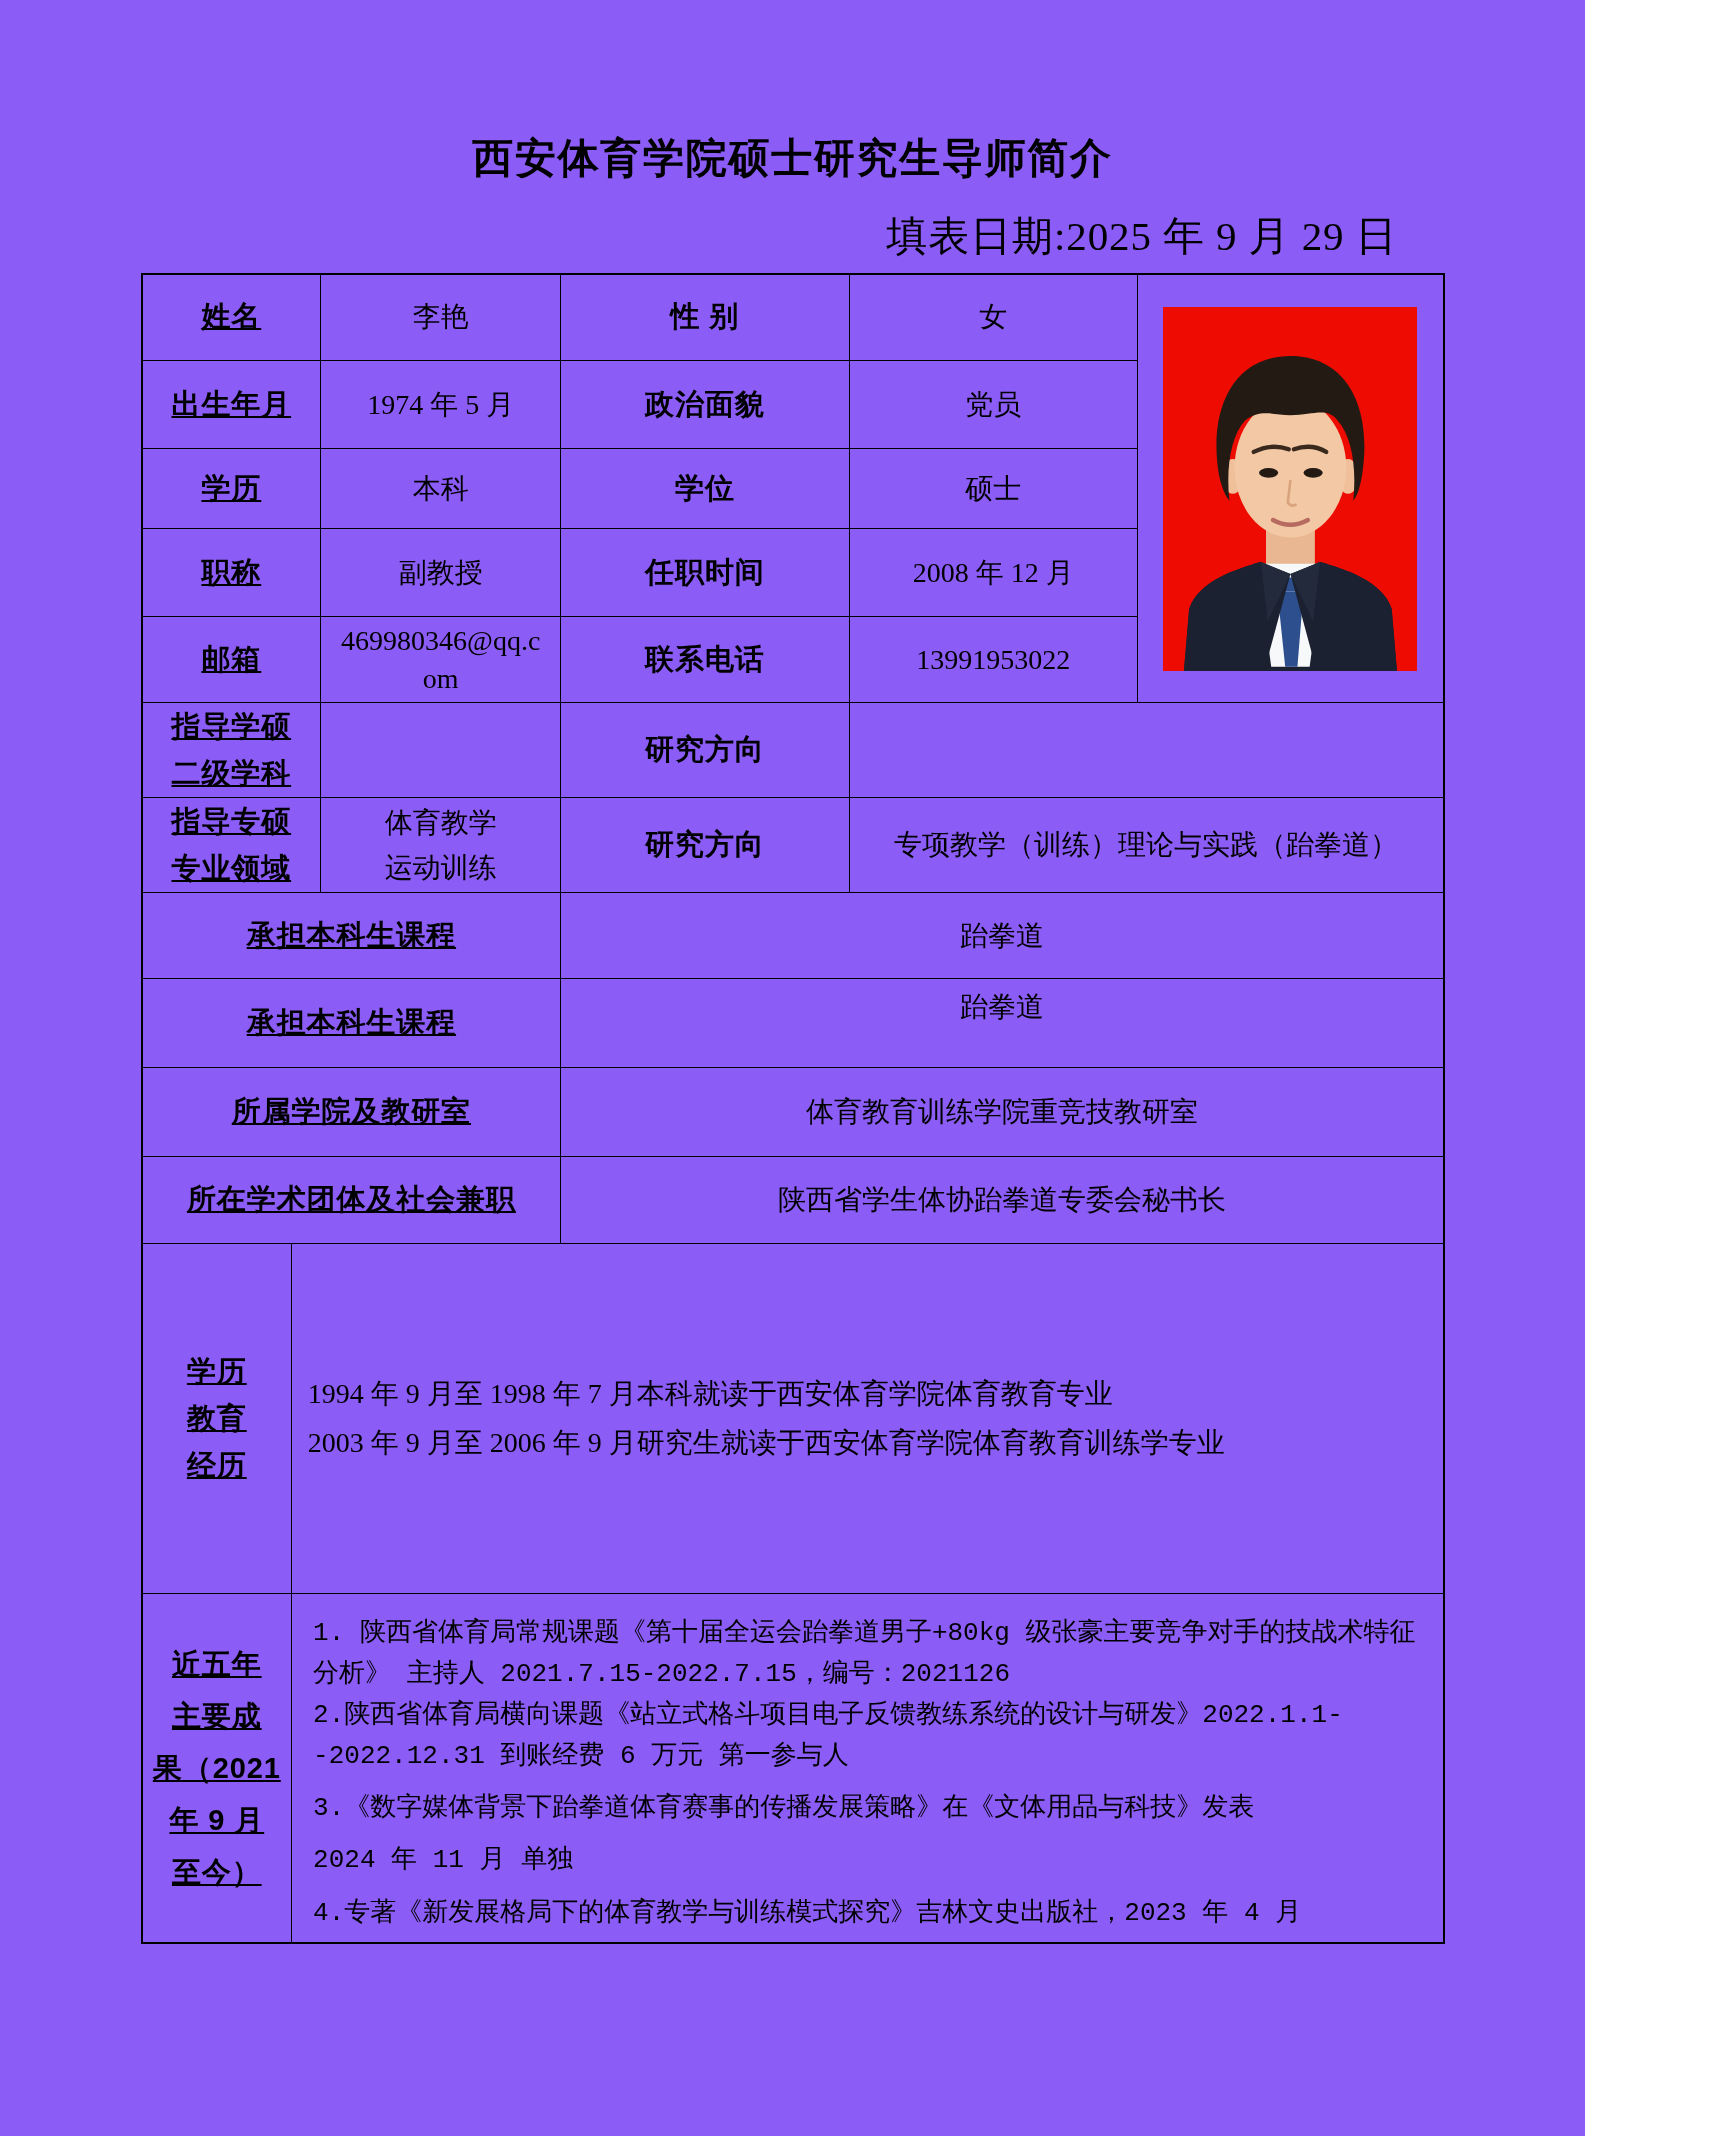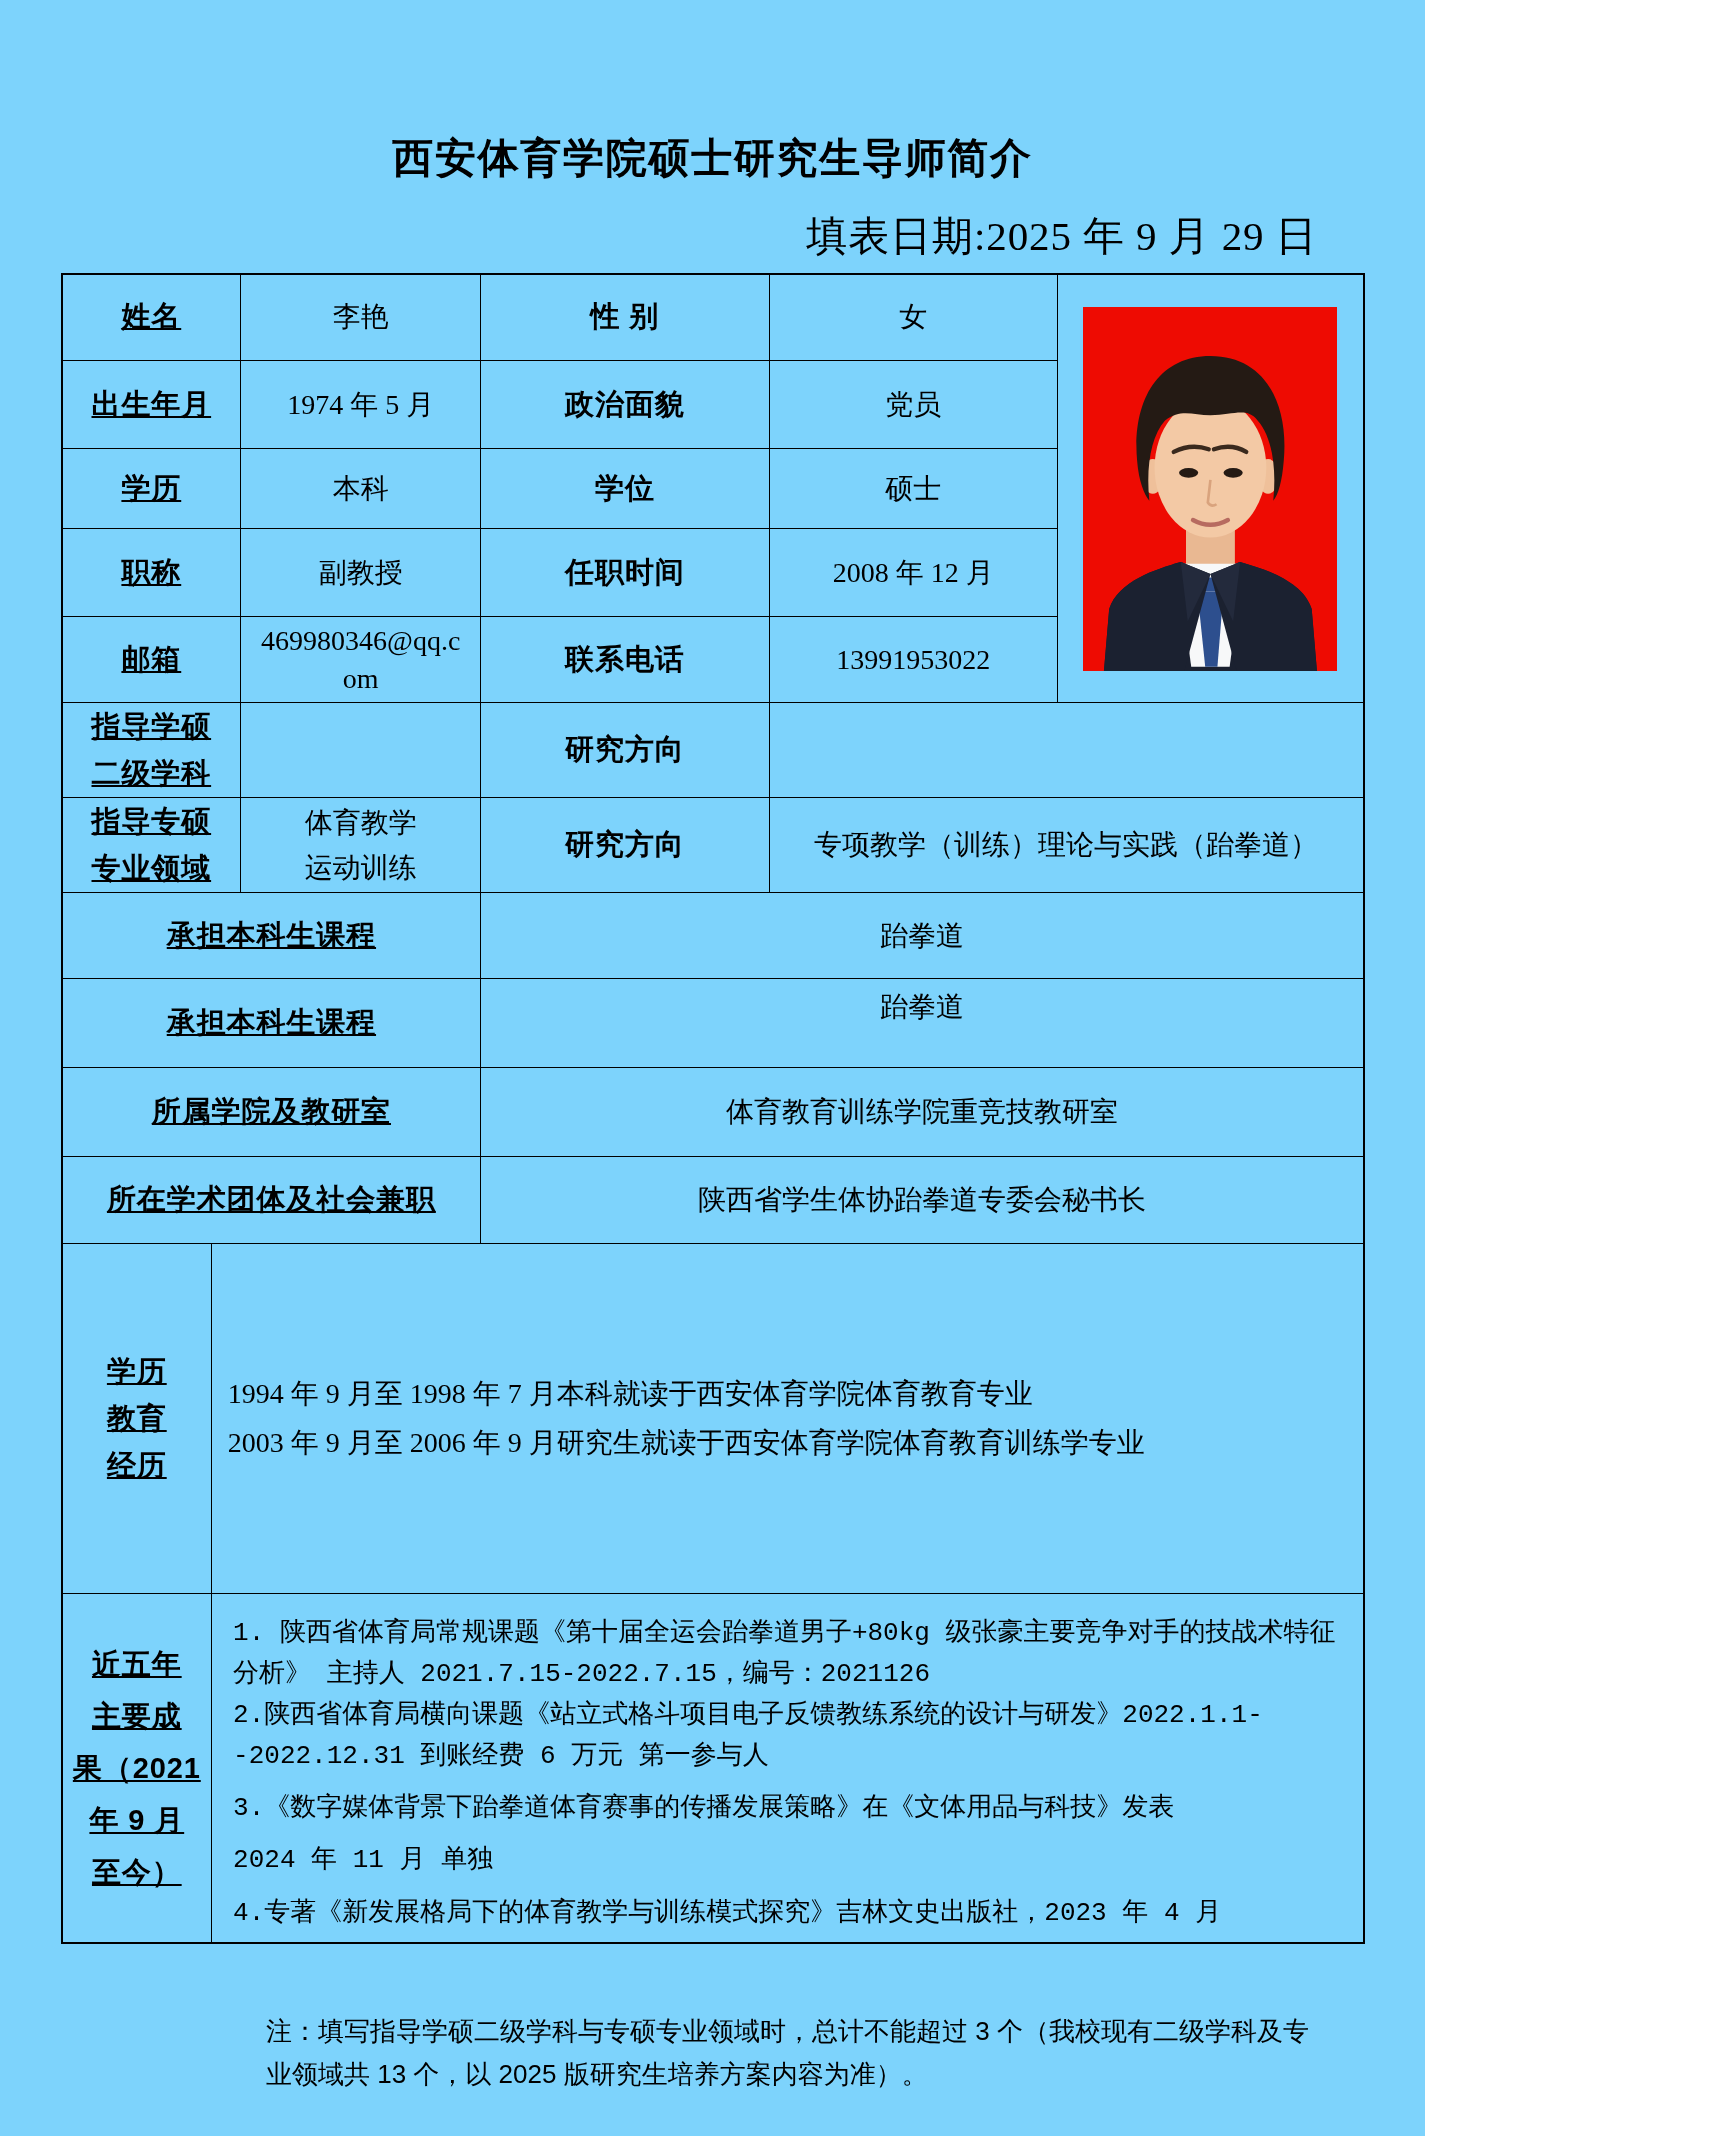--- a/index.html
+++ b/index.html
@@ -1,20 +1,20 @@
 <!DOCTYPE html>
 <html style="font-size:14px"><head>
 <meta charset="utf-8">
 <style>
   html, body { margin: 0; padding: 0; background: #ffffff; }
   .page {
     position: relative;
-    width: 1425px;
+    width: 1585px;
     height: 2136px;
-    background: #7dd3fc;
+    background: #8b5cf6;
     font-family: "Liberation Serif", "DejaVu Serif", serif;
     color: #000;
     overflow: hidden;
   }
   .doc-title {
     padding-top: 131px;
     text-align: center;
     font-family: "Liberation Sans", "DejaVu Sans", sans-serif;
     font-weight: bold;
     font-size: 41px;
@@ -242,17 +242,15 @@
           <p>2.陕西省体育局横向课题《站立式格斗项目电子反馈教练系统的设计与研发》2022.1.1--2022.12.31 到账经费 6 万元  第一参与人</p>
           <p class="gap">3.《数字媒体背景下跆拳道体育赛事的传播发展策略》在《文体用品与科技》发表</p>
           <p class="gap">2024 年 11 月 单独</p>
           <p class="gap">4.专著《新发展格局下的体育教学与训练模式探究》吉林文史出版社，2023 年 4 月</p>
         </td>
       </tr>
     </tbody>
       </table>
   </div>
 
-  <div class="footer-note">注：填写指导学硕二级学科与专硕专业领域时，总计不能超过 3 个（我校现有二级学科及专
-业领域共 13 个，以 2025 版研究生培养方案内容为准）。</div>
 
 </div>
 
 
 </body></html>

